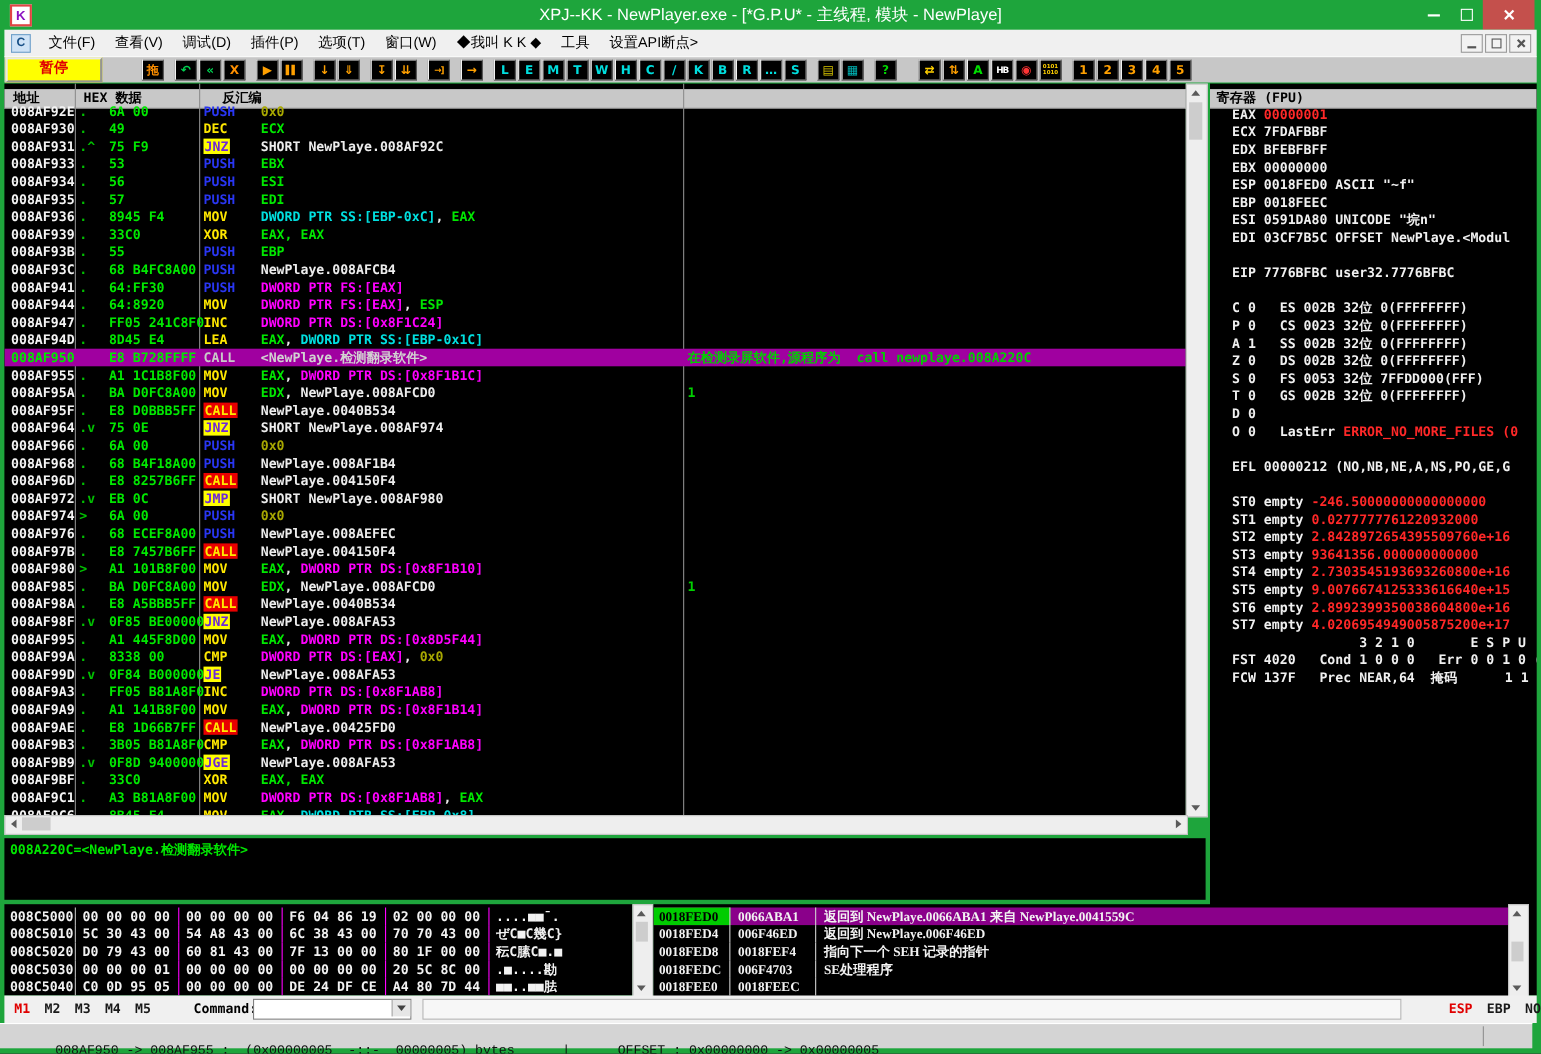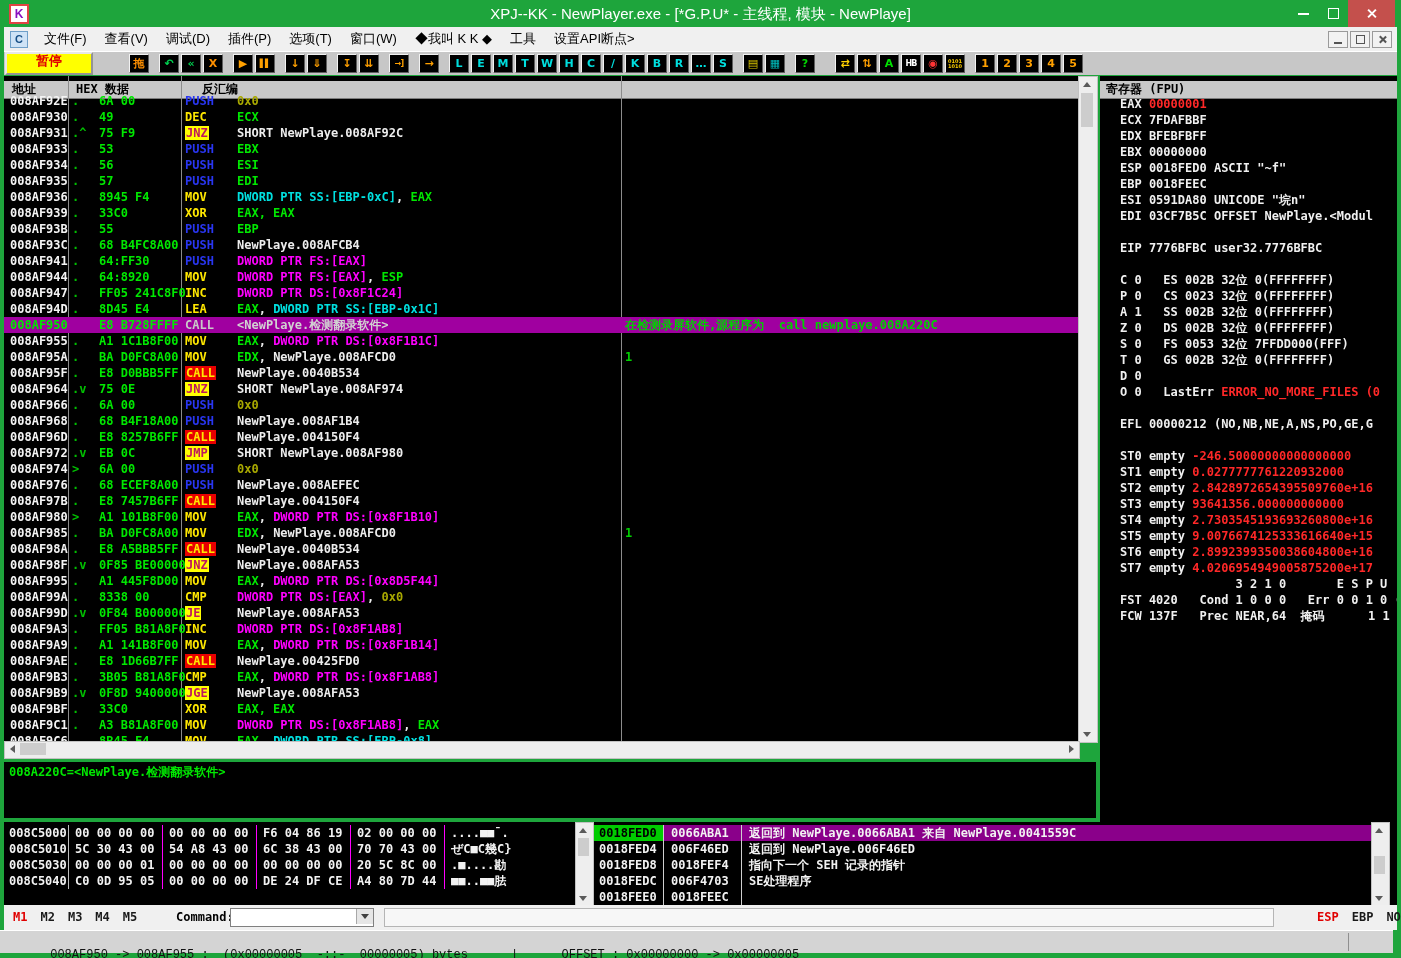--- a/index.html
+++ b/index.html
@@ -75,21 +75,21 @@
   .drow{position:relative;height:16px;line-height:16px;white-space:pre;}
   .drow.sel{background:#a000a0;}
   .c-addr{position:absolute;left:6px;color:#f4f4f4;}
   .drow.sel .c-addr{color:#00e800;}
   .c-pre{position:absolute;left:68px;color:#00c000;}
   .c-hex{position:absolute;left:95px;color:#00e800;}
   .c-mn{position:absolute;left:181px;}
   .c-ops{position:absolute;left:233px;text-align:right;}
   .c-cm{position:absolute;left:621px;color:#00d000;}
   .mn-push{color:#2936f2;} .mn-op{color:#ffe800;}
-  .mn-jmp{color:#be185d;background:#ffff00;padding:0 1px;}
+  .mn-jmp{color:#6d28d9;background:#ffff00;padding:0 1px;}
   .mn-call{color:#ffe800;background:#e80000;padding:0 1px;}
   .mn-callsel{color:#c9c9c9;}
   .o-reg{color:#00e800;} .o-imm{color:#a8a800;} .o-mem{color:#ff00ff;}
   .o-stk{color:#00e0e0;} .o-pl{color:#ededed;} .o-sel{color:#d2d2d2;}
 
   
   .regs{position:absolute;left:1100px;top:76px;width:297px;height:829px;background:#000;overflow:hidden;}
   .regs .phead{padding-left:6px;}
   .rlines{position:absolute;left:0;top:20px;right:0;}
   .rline{height:16px;line-height:16px;white-space:pre;padding-left:20px;}
@@ -100,21 +100,21 @@
   .info-text{position:absolute;left:5px;top:2px;color:#00e800;line-height:16px;white-space:pre;}
 
   
   .dump{position:absolute;left:4px;top:822px;width:571px;height:83px;background:#000;overflow:hidden;padding-top:3px;box-sizing:border-box;}
   .durow{display:flex;height:16px;line-height:16px;white-space:pre;color:#f2f2f2;}
   .du-a{width:59px;padding-left:5px;border-right:1px solid #bdbdbd;flex:0 0 auto;}
   .du-g{width:87px;padding-left:6px;border-right:1px solid #ff00ff;flex:0 0 auto;}
   .du-t{padding-left:6px;}
 
   
-  .stack{position:absolute;left:594px;top:822px;width:777px;height:103px;background:#000;overflow:hidden;padding-top:3px;box-sizing:border-box;}
+  .stack{position:absolute;left:594px;top:822px;width:777px;height:103px;background:#000;overflow:hidden;padding-top:3px;box-sizing:border-box;font-family:Liberation Serif, serif;}
   .strow{display:flex;height:16px;line-height:16px;white-space:pre;color:#f2f2f2;}
   .st-a{width:64px;padding-left:5px;border-right:1px solid #cfcfcf;flex:0 0 auto;}
   .st-v{width:70px;padding-left:7px;border-right:1px solid #cfcfcf;flex:0 0 auto;}
   .st-c{padding-left:7px;}
   .strow.hl{background:#8a008a;}
   .strow.hl .st-a{background:#00cc00;color:#000;}
 
   
   .cmd{position:absolute;left:4px;top:905px;width:1393px;height:25px;background:#f0f0f0;}
   .mtabs{position:absolute;left:9px;top:5px;display:flex;gap:13px;}
@@ -335,20 +335,21 @@
       </div>
   </div>
 
   <div class="info">
     <div class="info-text mono">008A220C=&lt;NewPlaye.检测翻录软件&gt;</div>
   </div>
 
   <div class="dump mono">
       <div class="durow"><span class="du-a">008C5000</span><span class="du-g">00 00 00 00</span><span class="du-g">00 00 00 00</span><span class="du-g">F6 04 86 19</span><span class="du-g">02 00 00 00</span><span class="du-t">....■■¯.</span></div>
       <div class="durow"><span class="du-a">008C5010</span><span class="du-g">5C 30 43 00</span><span class="du-g">54 A8 43 00</span><span class="du-g">6C 38 43 00</span><span class="du-g">70 70 43 00</span><span class="du-t">ぜC■C幾C}</span></div>
+      <div class="durow"><span class="du-a">008C5020</span><span class="du-g">D0 79 43 00</span><span class="du-g">60 81 43 00</span><span class="du-g">7F 13 00 00</span><span class="du-g">80 1F 00 00</span><span class="du-t">秐C膆C■.■</span></div>
       <div class="durow"><span class="du-a">008C5030</span><span class="du-g">00 00 00 01</span><span class="du-g">00 00 00 00</span><span class="du-g">00 00 00 00</span><span class="du-g">20 5C 8C 00</span><span class="du-t">.■....勘</span></div>
       <div class="durow"><span class="du-a">008C5040</span><span class="du-g">C0 0D 95 05</span><span class="du-g">00 00 00 00</span><span class="du-g">DE 24 DF CE</span><span class="du-g">A4 80 7D 44</span><span class="du-t">■■..■■胠</span></div>
     </div>
   <div class="sb" style="left:575px;top:822px;width:17px;height:83px">
     <span class="arr arr-up" style="left:3px;top:5px"></span>
     <span class="thumb" style="left:2px;top:15px;width:11px;height:18px"></span>
     <span class="arr arr-dn" style="left:3px;bottom:5px"></span>
   </div>
 
   <div class="stack mono">

